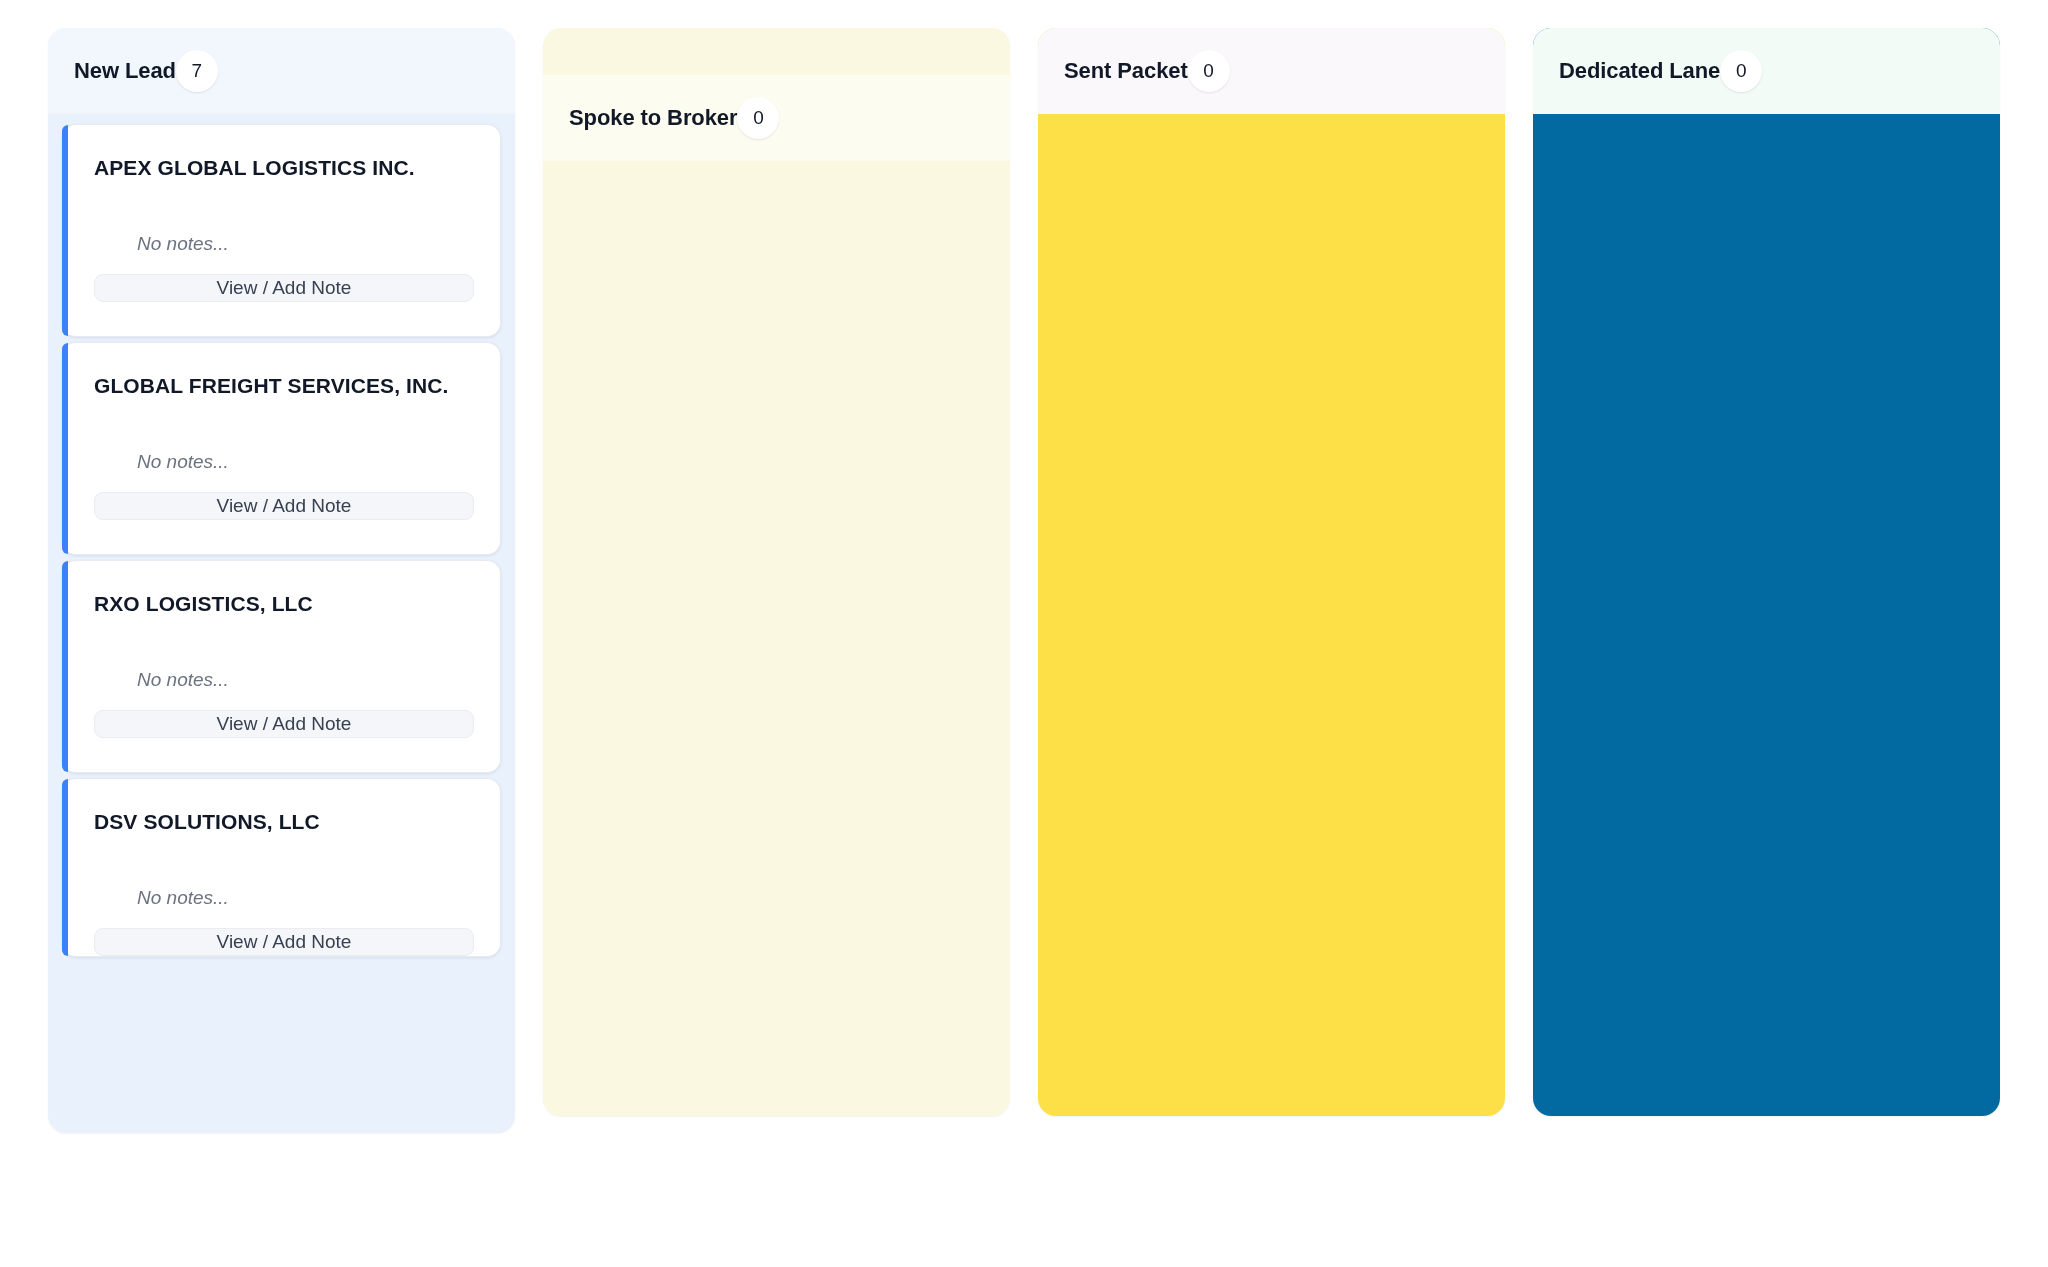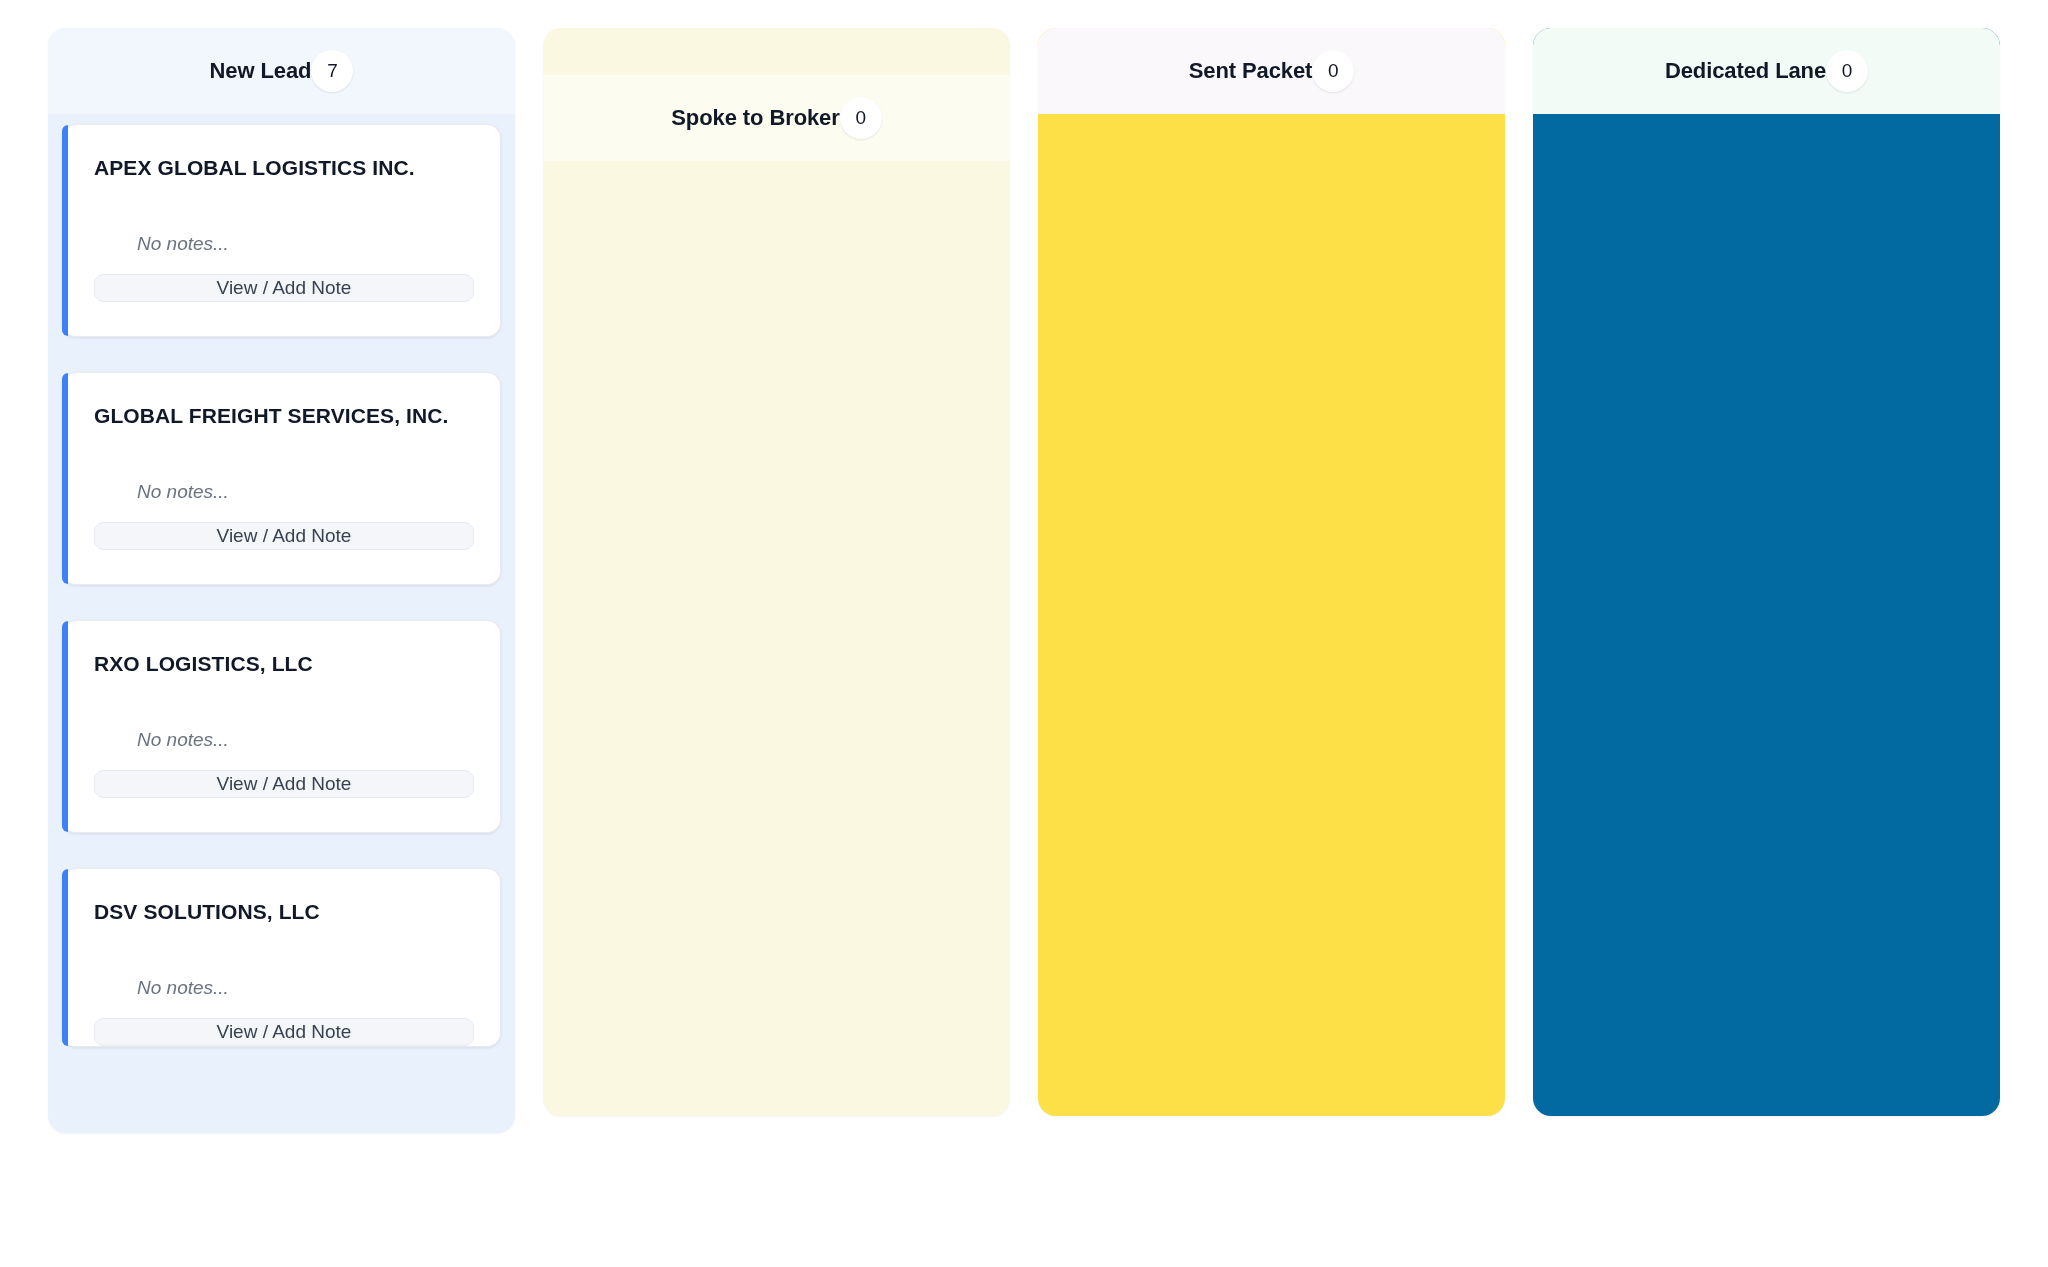--- a/index.html
+++ b/index.html
@@ -54,21 +54,21 @@
     border-radius: 18px;
     overflow: hidden;
     display: flex;
     flex-direction: column;
     box-shadow: 0 1px 2px rgba(16,24,40,.05);
   }
 
   .column-header {
     display: flex;
     align-items: center;
-    justify-content: center;
+    justify-content: flex-start;
     padding: 22px 26px 22px 26px;
     flex: 0 0 auto;
   }
   .column-title {
     font-size: 22px;
     font-weight: 700;
     color: #111827;
     letter-spacing: -0.1px;
   }
   .column-count {
@@ -84,21 +84,21 @@
     align-items: center;
     justify-content: center;
     box-shadow: 0 1px 2px rgba(16,24,40,.10);
   }
 
   .column-body {
     flex: 1 1 auto;
     padding: 10px 14px 14px 14px;
     display: flex;
     flex-direction: column;
-    gap: 35px;
+    gap: 5px;
     overflow: hidden;
   }
 
   
   .col-new-lead           { background: #e9f1fd; }
   .col-new-lead .column-header   { background: #f2f7fd; }
 
   .col-spoke-to-broker    { background: #fbf8e2; }
   .col-spoke-to-broker .column-header { background: #fdfcf0; margin-top: 47px; }
 

